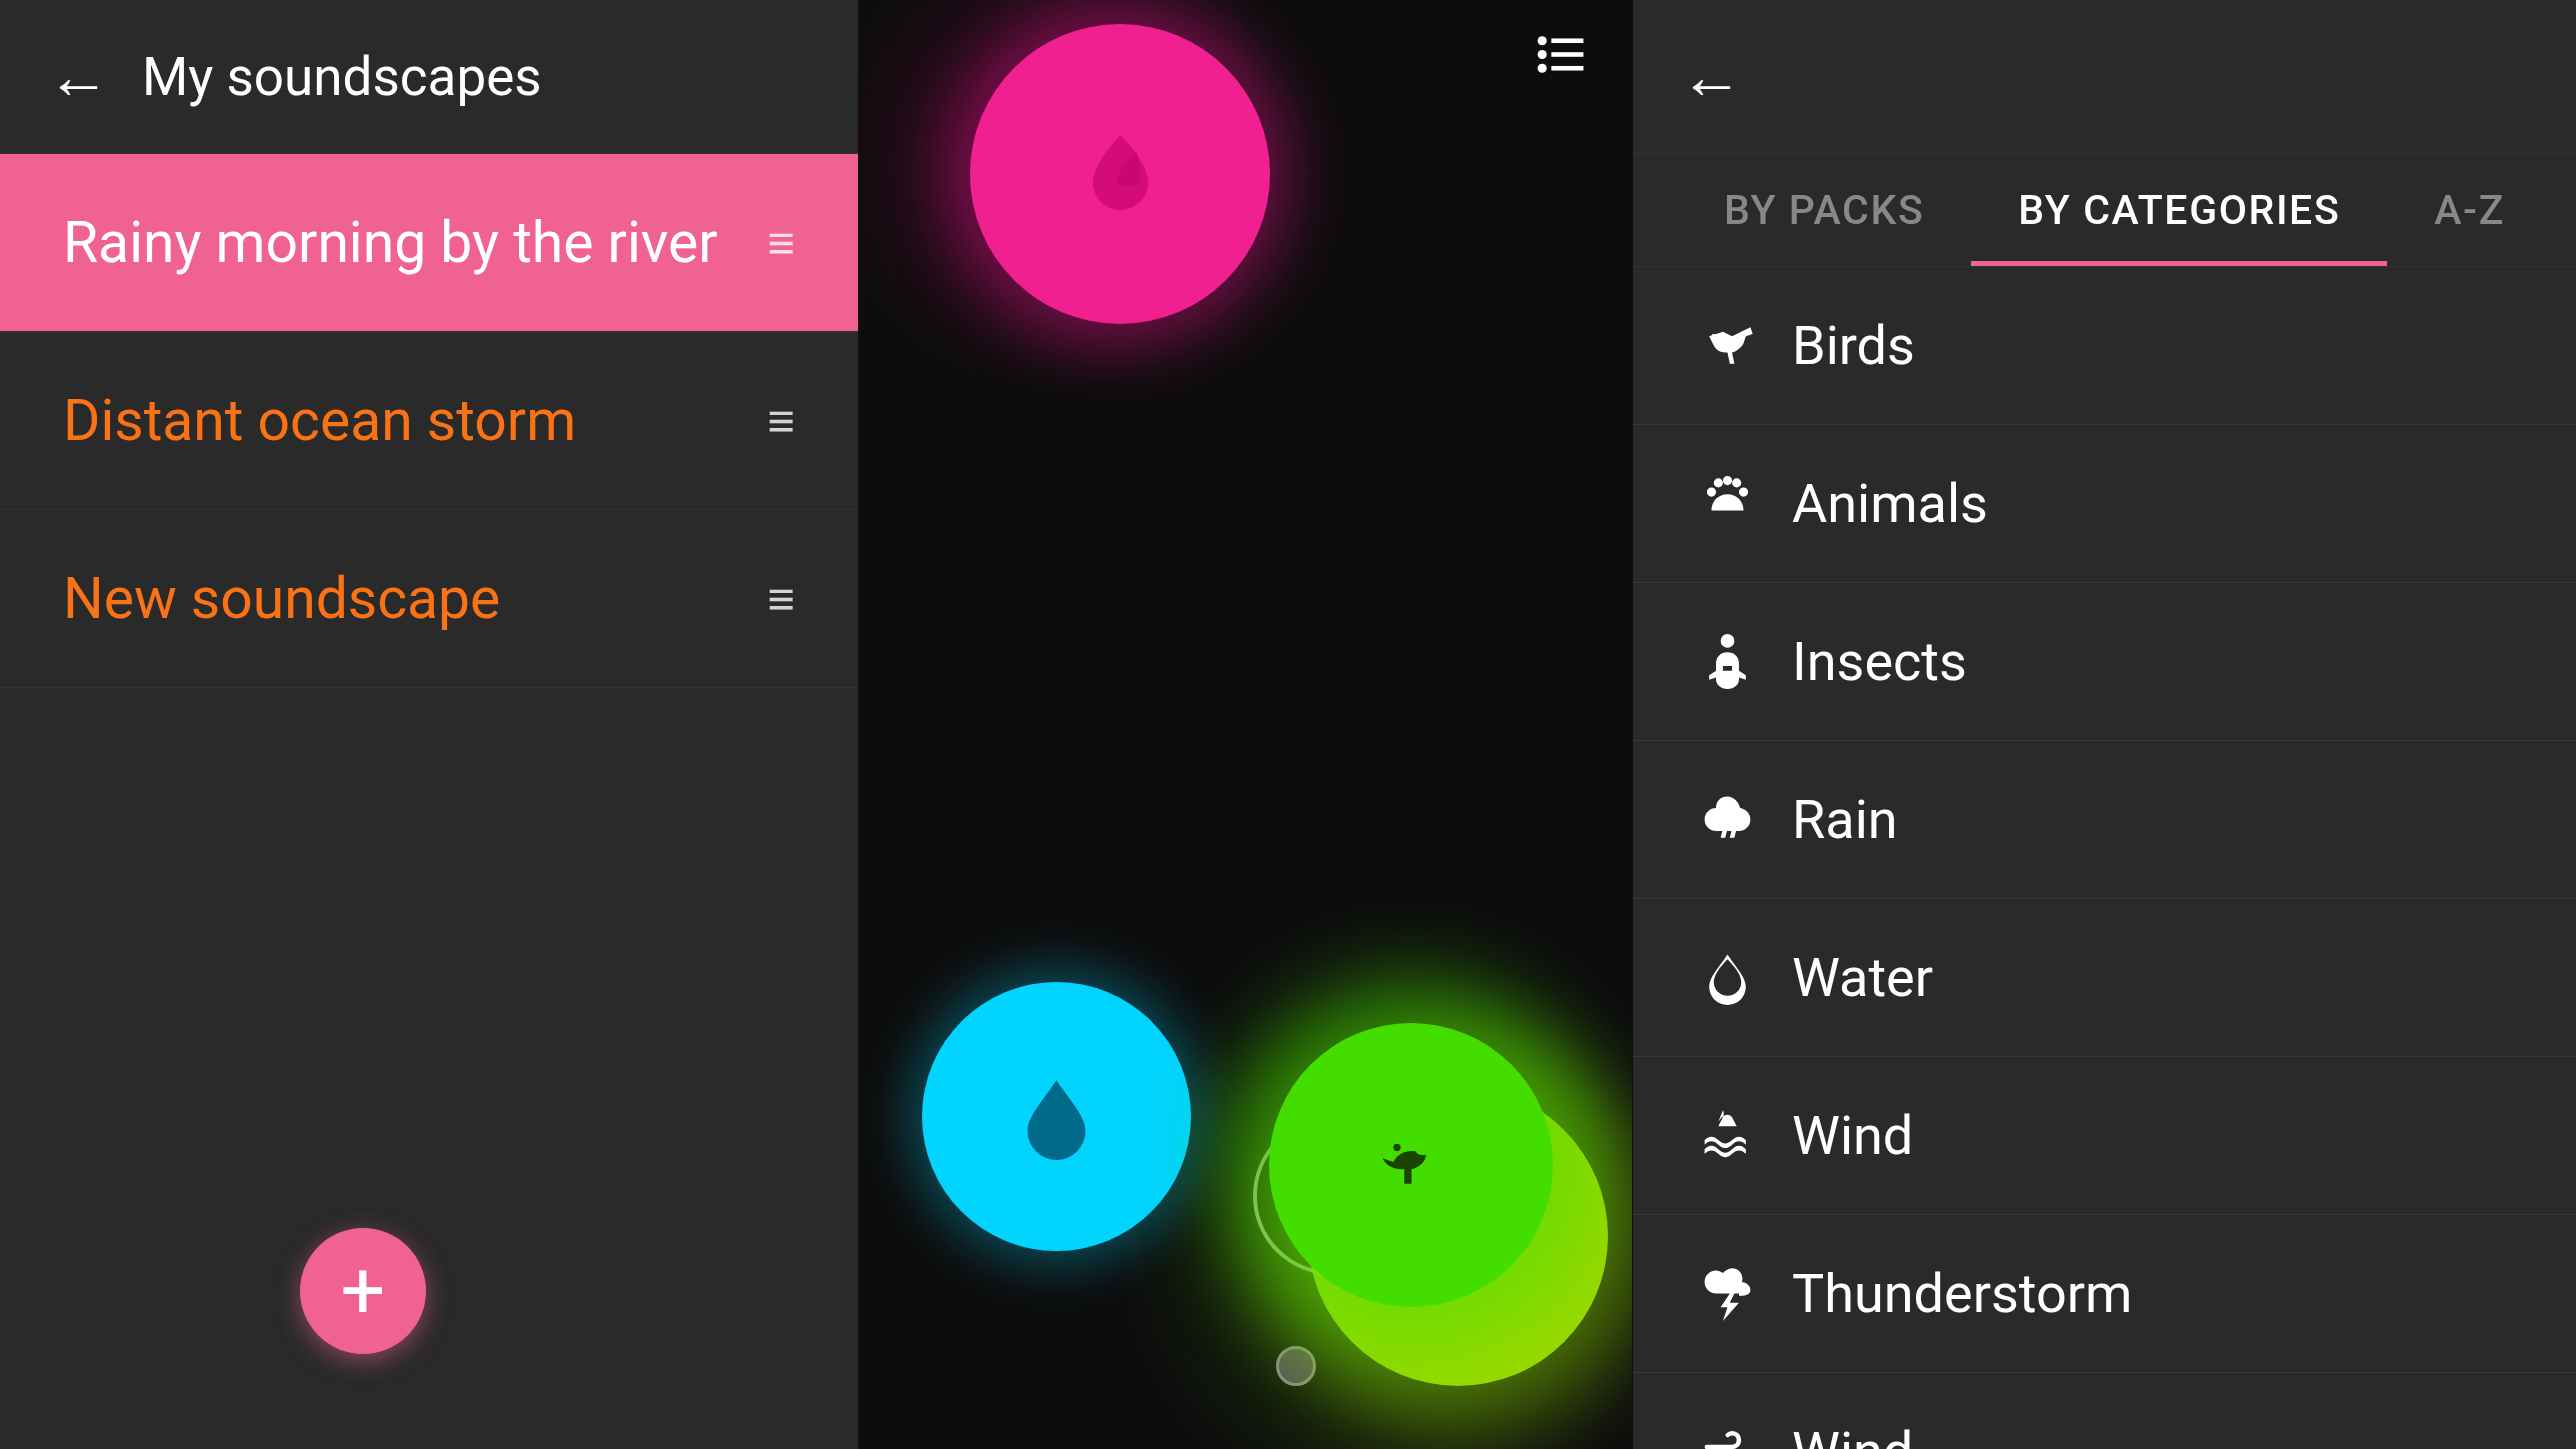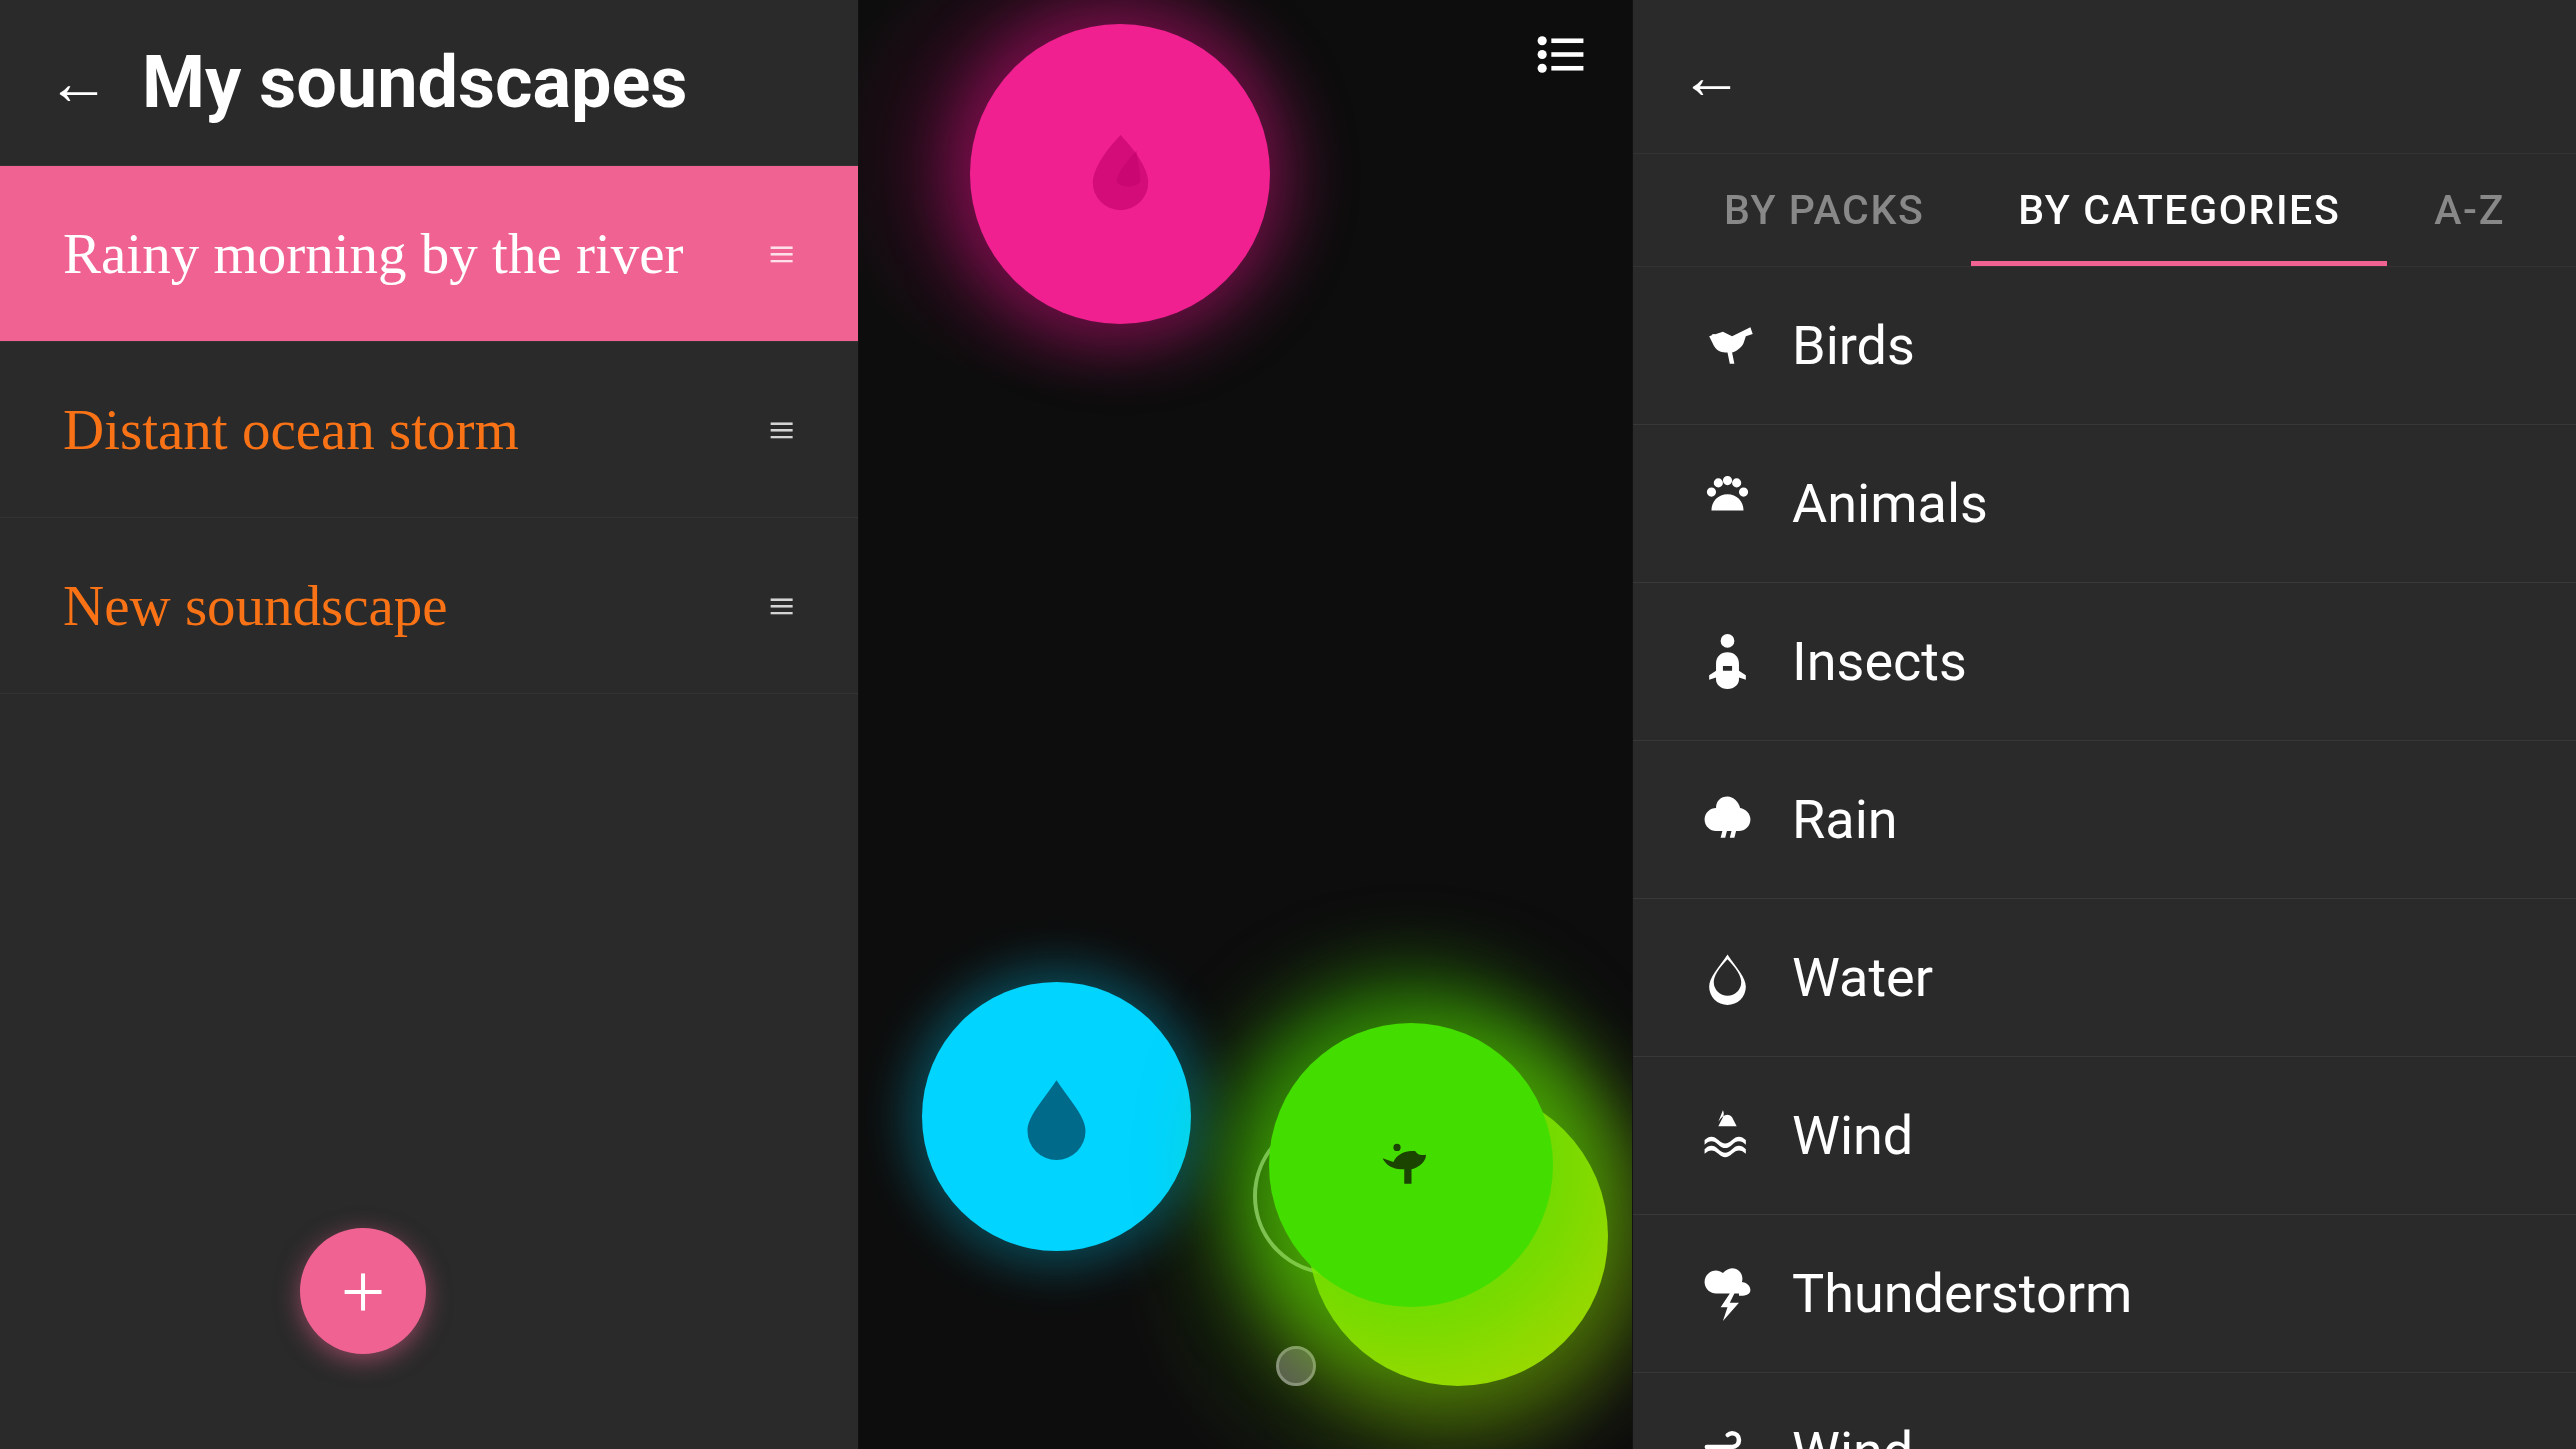--- a/index.html
+++ b/index.html
@@ -32,22 +32,22 @@
     }
 
     .back-arrow {
       color: #fff;
       font-size: 63px;
       cursor: pointer;
     }
 
     .left-title {
       color: #fff;
-      font-size: 72px;
-      font-weight: 700;
+      font-size: 53px;
+      font-weight: 400;
     }
 
     .soundscape-item {
       padding: 55px 63px;
       display: flex;
       align-items: center;
       justify-content: space-between;
       cursor: pointer;
       border-bottom: 0.8px solid #333;
     }
@@ -89,21 +89,20 @@
 
     .add-button-icon {
       color: #fff;
       font-size: 79px;
       line-height: 1;
     }
 
     .left-list {
       flex: 1;
       position: relative;
-      font-family: Liberation Serif, serif;
     }
 
     
     .middle-panel {
       width: 773px;
       height: 100%;
       background: #0d0d0d;
       position: relative;
       display: flex;
       align-items: center;

